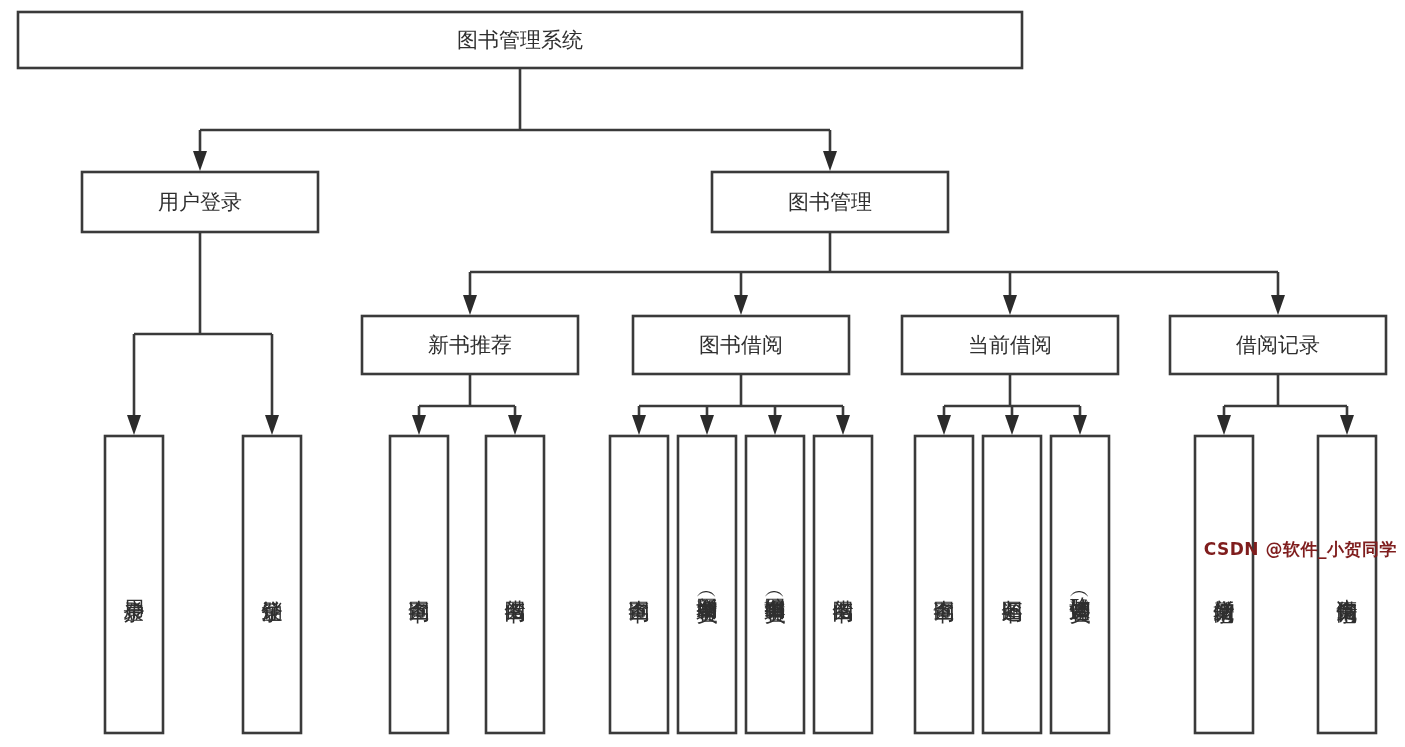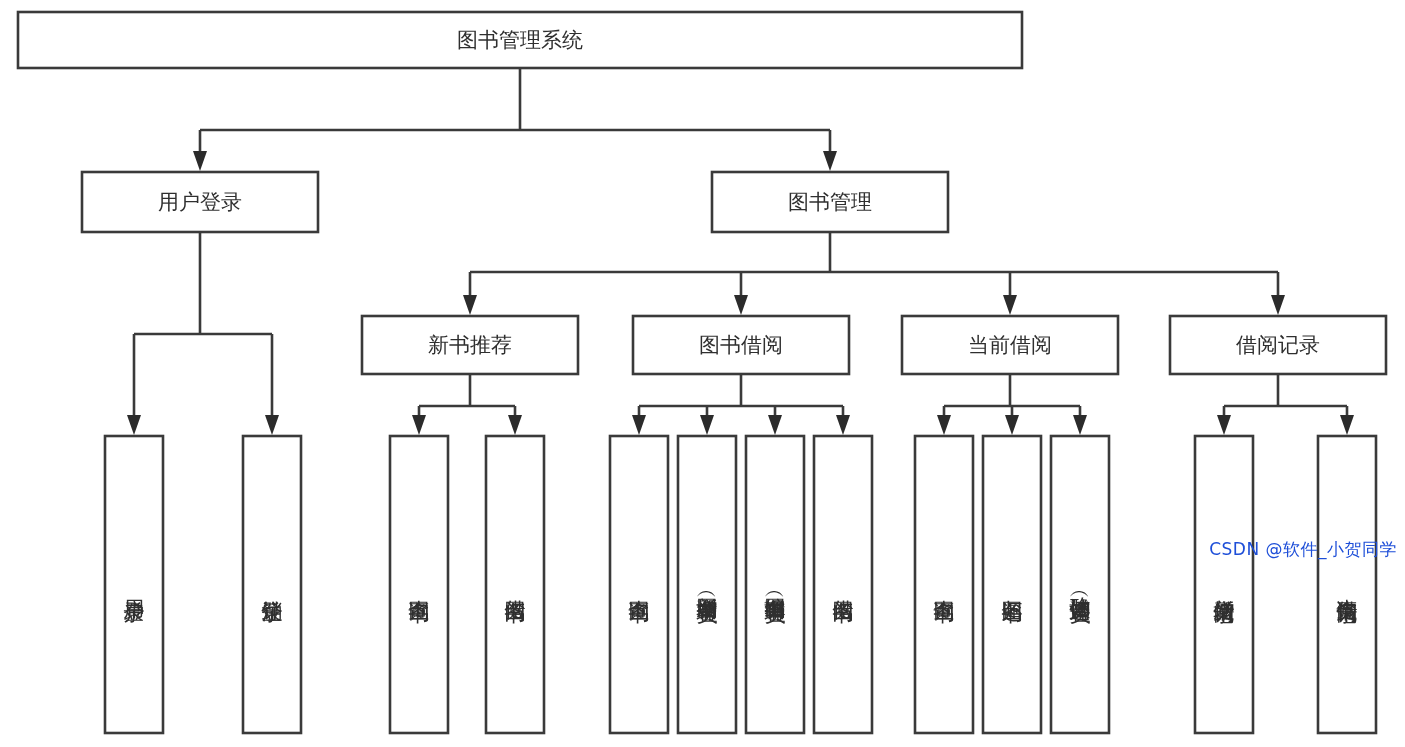--- a/index.html
+++ b/index.html
@@ -61,23 +61,24 @@
     letter-spacing: 1px;
     line-height: 1.05;
     pointer-events: none;
   }
   .watermark {
     position: absolute;
     right: 8px;
     bottom: 6px;
     font-family: "DejaVu Sans", "Liberation Sans", sans-serif;
     font-size: 17px;
-    color: #1d4ed8;
+    color: #7f1d1d;
     letter-spacing: 0.5px;
     white-space: pre;
+    font-weight: bold;
   }
 </style>
 </head>
 <body>
 
 <div id="diagram-root">
 
   <svg class="canvas" viewBox="0 0 1405 747">
     <g id="edges-layer">
         <line x1="520" y1="68" x2="520" y2="130" class="edge-line"></line>

